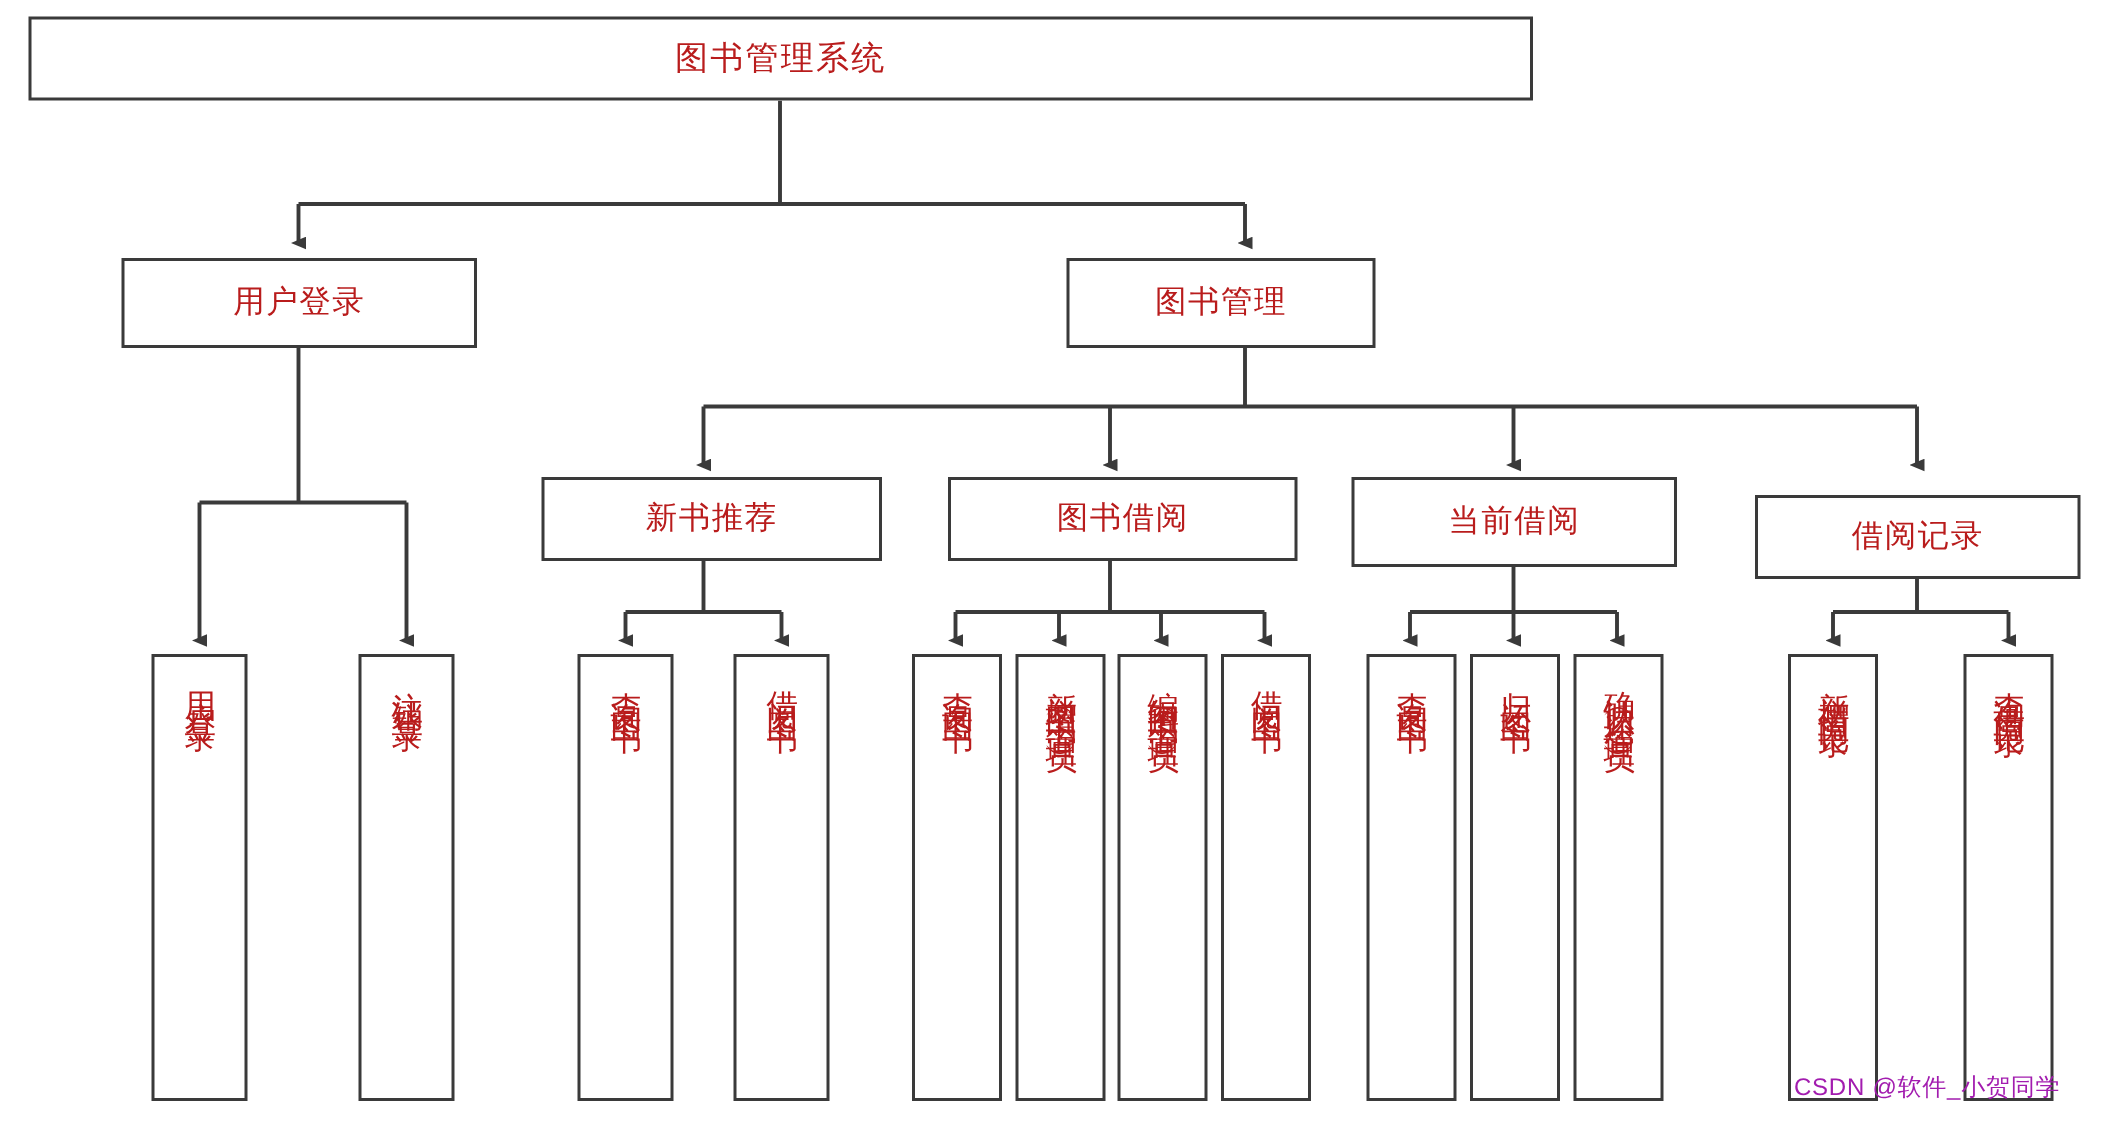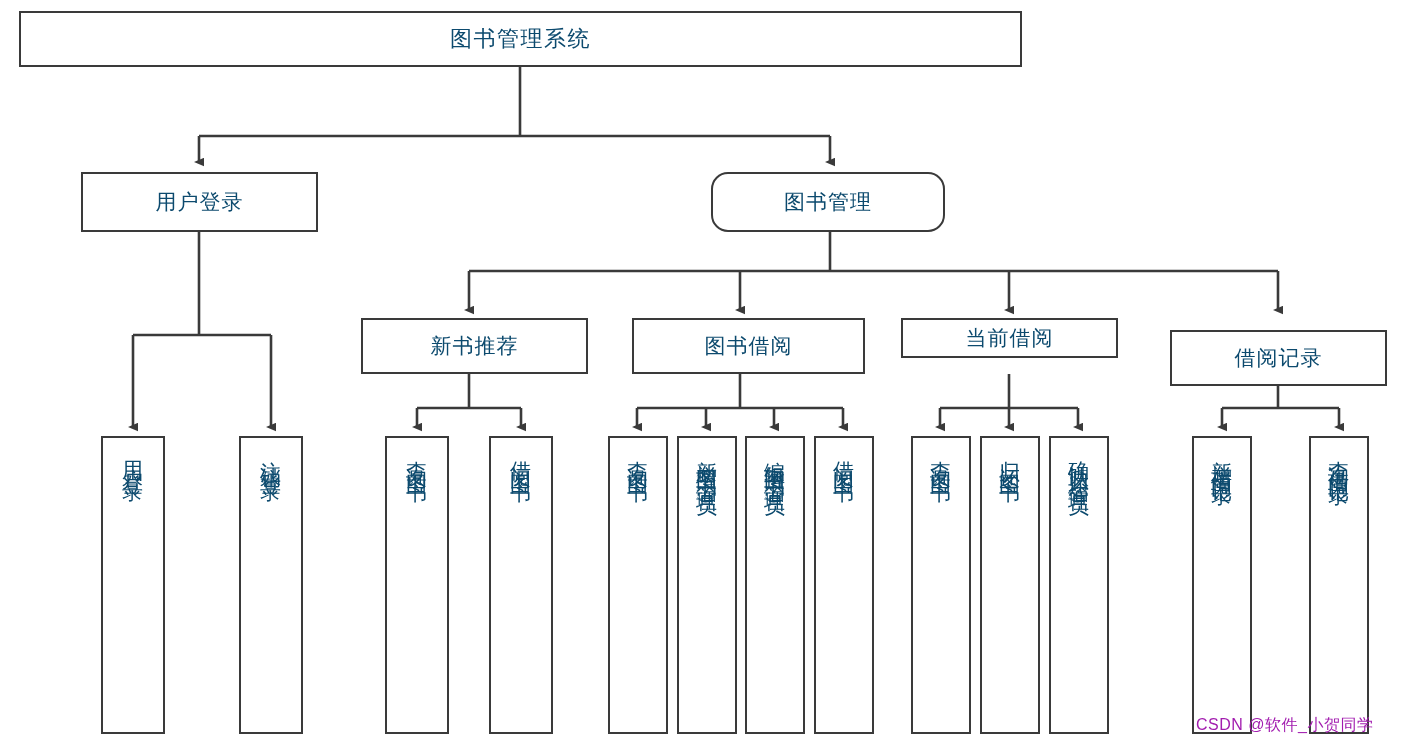--- a/index.html
+++ b/index.html
@@ -27,21 +27,21 @@
     pointer-events: none;
   }
   .node {
     position: absolute;
     box-sizing: border-box;
     background: #ffffff;
     border: 2px solid #3a3a3a;
     display: flex;
     align-items: center;
     justify-content: center;
-    color: #0c4a6e;
+    color: #b91c1c;
     z-index: 2;
   }
   .node-label {
     display: block;
     text-align: center;
     line-height: 1.18;
     white-space: nowrap;
   }
   
   .node.h .node-label {
@@ -135,33 +135,33 @@
   </svg>
 
   <div class="node h root" style="left:19px; top:11px; width:1003px; height:56px;">
     <span class="node-label">图书管理系统</span>
   </div>
 
   <div class="node h" style="left:81px; top:172px; width:237px; height:60px;">
     <span class="node-label">用户登录</span>
   </div>
 
-  <div class="node h" style="left:711px; top:172px; width:234px; height:60px;border-radius:17px;">
+  <div class="node h" style="left:711px; top:172px; width:206px; height:60px;">
     <span class="node-label">图书管理</span>
   </div>
 
   <div class="node h" style="left:361px; top:318px; width:227px; height:56px;">
     <span class="node-label">新书推荐</span>
   </div>
 
   <div class="node h" style="left:632px; top:318px; width:233px; height:56px;">
     <span class="node-label">图书借阅</span>
   </div>
 
-  <div class="node h" style="left:901px; top:318px; width:217px; height:40px;">
+  <div class="node h" style="left:901px; top:318px; width:217px; height:60px;">
     <span class="node-label">当前借阅</span>
   </div>
 
   <div class="node h" style="left:1170px; top:318px; width:217px; height:56px;margin-top:12px;">
     <span class="node-label">借阅记录</span>
   </div>
 
   <div class="node v wide" style="left:101px; top:436px; width:64px; height:298px;">
     <span class="node-label">用户登录</span>
   </div>

